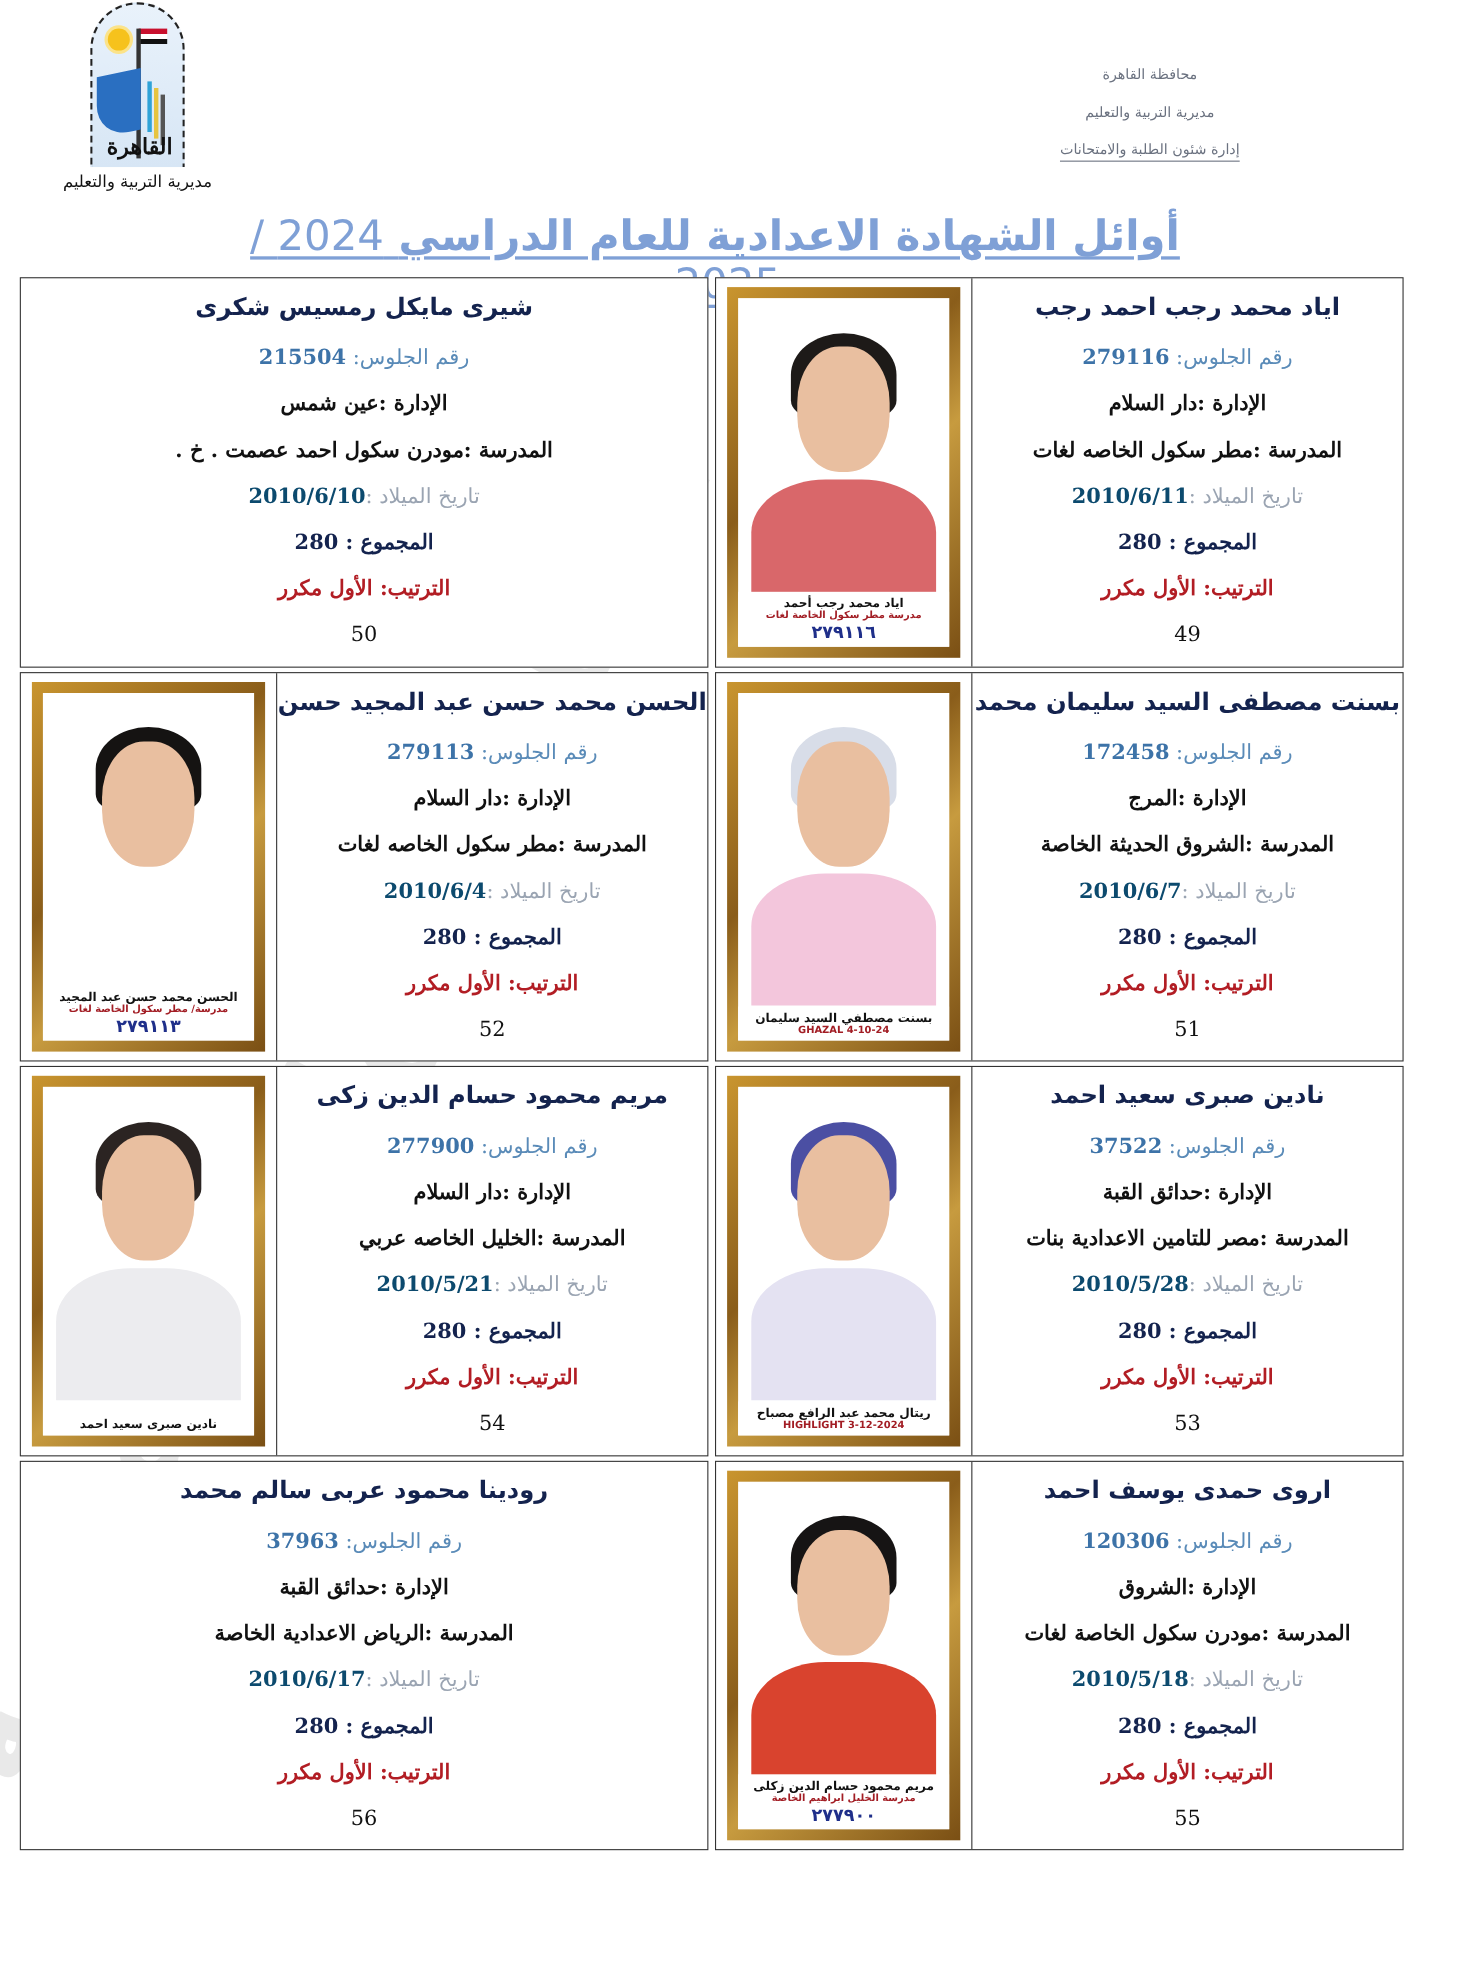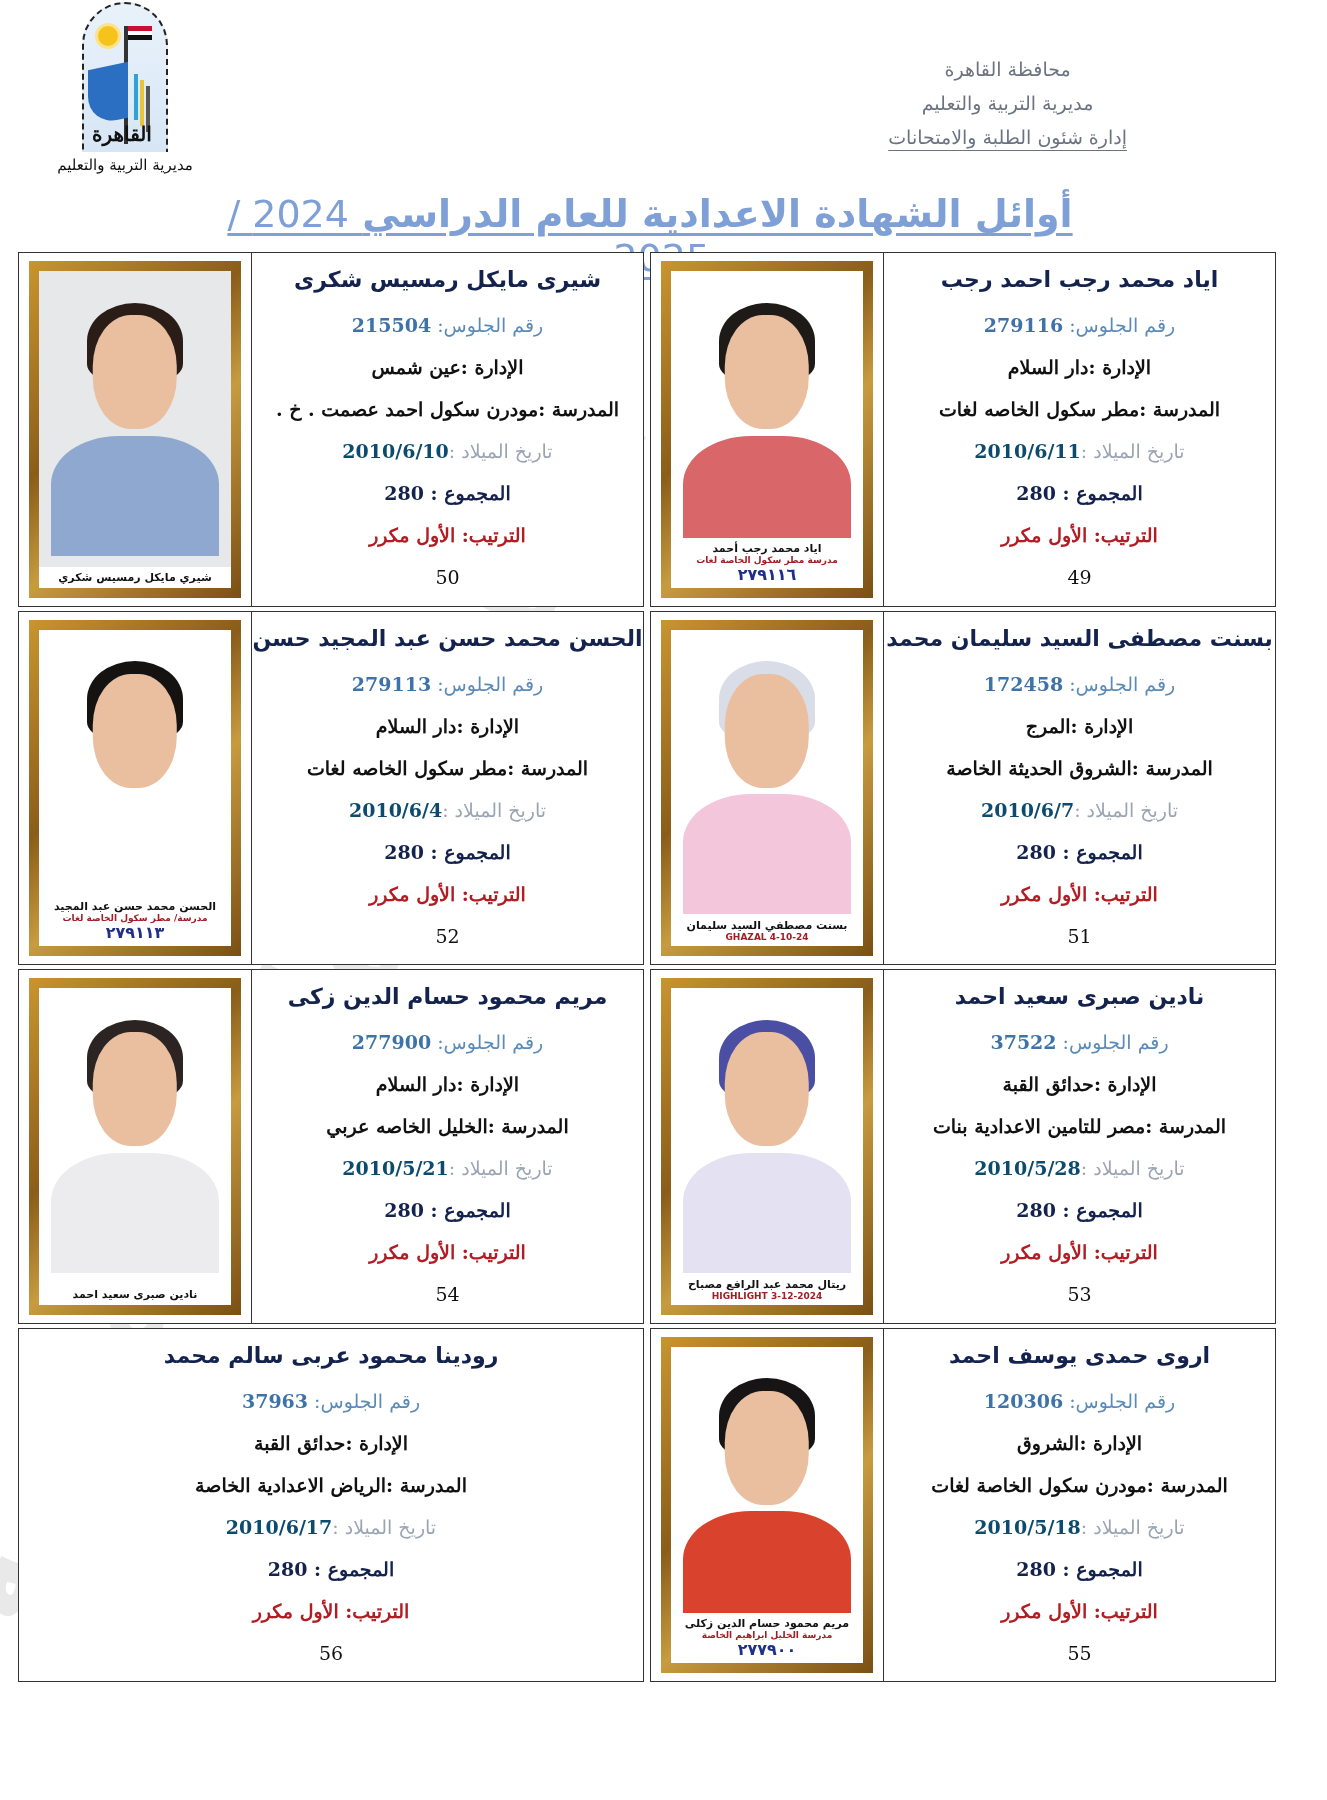--- a/index.html
+++ b/index.html
@@ -6,24 +6,24 @@
   html, body { width: 1327px; height: 1800px; background: #ffffff; overflow: hidden; }
   body { position: relative; font-family: "DejaVu Serif", serif; color: #111; }
 
   .logo { position: absolute; left: 40px; top: 2px; width: 170px; height: 190px; text-align: center; }
   .logo-arch { position: relative; margin: 0 auto; width: 86px; height: 150px; border: 2px dashed #222; border-bottom: none; border-radius: 43px 43px 0 0; background: linear-gradient(#e9f2fb, #d7e6f5); overflow: hidden; }
   .logo-sun { position: absolute; left: 14px; top: 22px; width: 20px; height: 20px; border-radius: 50%; background: #f6c21c; box-shadow: 0 0 0 3px #fbe38a; }
   .logo-flag { position: absolute; left: 42px; top: 22px; width: 26px; height: 14px; background: linear-gradient(#c8102e 0 33%, #fff 33% 66%, #111 66%); }
   .logo-tower { position: absolute; left: 40px; top: 22px; width: 4px; height: 118px; background: #333; }
   .logo-book { position: absolute; left: 4px; top: 62px; width: 40px; height: 56px; background: #2a6fc1; border-radius: 0 0 0 30px; transform: skewY(-12deg); }
   .logo-bars { position: absolute; left: 50px; top: 70px; width: 4px; height: 46px; background: #2fa3d8; box-shadow: 6px 6px 0 #e7c43f, 12px 12px 0 #555; }
-  .logo-city { position: absolute; left: 8px; bottom: 6px; width: 70px; text-align: left; font-family: Liberation Serif, serif; font-weight: bold; font-size: 20px; color: #111; }
+  .logo-city { position: absolute; left: 8px; bottom: 6px; width: 70px; text-align: center; font-family: Liberation Serif, serif; font-weight: bold; font-size: 20px; color: #111; }
   .logo-caption { font-family: "DejaVu Serif", serif; font-size: 15px; color: #111; margin-top: 4px; }
 
-  .gov { position: absolute; right: 200px; top: 52px; text-align: center; color: #6b7280; font-family: "DejaVu Serif", serif; font-size: 19px; line-height: 34px; }
+  .gov { position: absolute; right: 200px; top: 52px; text-align: center; color: #6b7280; font-family: "DejaVu Serif", serif; font-size: 13px; line-height: 34px; }
   .gov .u { text-decoration: underline; text-underline-offset: 6px; }
 
   .title { position: absolute; left: 170px; top: 192px; width: 960px; text-align: center; color: #7fa0d6; font-family: "DejaVu Sans", sans-serif; font-weight: bold; font-size: 38px; text-decoration: underline; text-underline-offset: 6px; direction: rtl; }
   .title .yr { font-weight: normal; }
 
   .grid { position: absolute; left: 18px; top: 252px; width: 1258px; height: 1430px; display: grid; grid-template-columns: 1fr 1fr; grid-template-rows: repeat(4, 1fr); column-gap: 6px; row-gap: 4px; }
   .card { position: relative; border: 1.5px solid #333; display: flex; flex-direction: row-reverse; background: #fff; }
   .info { flex: 1; display: flex; flex-direction: column; align-items: center; justify-content: flex-start; padding-top: 14px; direction: rtl; font-family: "DejaVu Serif", serif; }
   .info .name { font-family: "DejaVu Sans", sans-serif; font-weight: bold; font-size: 22px; color: #14234e; margin-bottom: 12px; white-space: nowrap; }
   .info .line { font-size: 19px; line-height: 42px; white-space: nowrap; }
@@ -82,34 +82,20 @@
     <div class="info">
       <div class="name">شيرى مايكل رمسيس شكرى</div>
       <div class="line"><span class="seat-l">رقم الجلوس: </span><span class="seat-v">215504</span></div>
       <div class="line adm"><span>الإدارة :</span><span>عين شمس</span></div>
       <div class="line adm"><span>المدرسة :</span><span>مودرن سكول احمد عصمت . خ .</span></div>
       <div class="line"><span class="dob-l">تاريخ الميلاد :</span><span class="dob-v">2010/6/10</span></div>
       <div class="line tot"><span>المجموع : </span><span>280</span></div>
       <div class="line rank"><span>الترتيب: </span><span>الأول مكرر</span></div>
       <div class="line serial">50</div>
     </div>
-    <div class="photo-cell">
-      <div class="frame">
-        <div class="photo" style="background: rgb(230, 232, 234);">
-          <div class="hair" style="background: rgb(42, 29, 24);"></div>
-          <div class="head"></div>
-          <div class="torso" style="background: rgb(143, 168, 207);"></div>
-          <div class="caption">
-            <div class="c1">شيري مايكل رمسيس شكري</div>
-            <div class="c2"></div>
-            <div class="c3"></div>
-          </div>
-        </div>
-      </div>
-    </div>
   </div>
     <div class="card">
     <div class="info">
       <div class="name">اياد محمد رجب احمد رجب</div>
       <div class="line"><span class="seat-l">رقم الجلوس: </span><span class="seat-v">279116</span></div>
       <div class="line adm"><span>الإدارة :</span><span>دار السلام</span></div>
       <div class="line adm"><span>المدرسة :</span><span>مطر سكول الخاصه لغات</span></div>
       <div class="line"><span class="dob-l">تاريخ الميلاد :</span><span class="dob-v">2010/6/11</span></div>
       <div class="line tot"><span>المجموع : </span><span>280</span></div>
       <div class="line rank"><span>الترتيب: </span><span>الأول مكرر</span></div>

